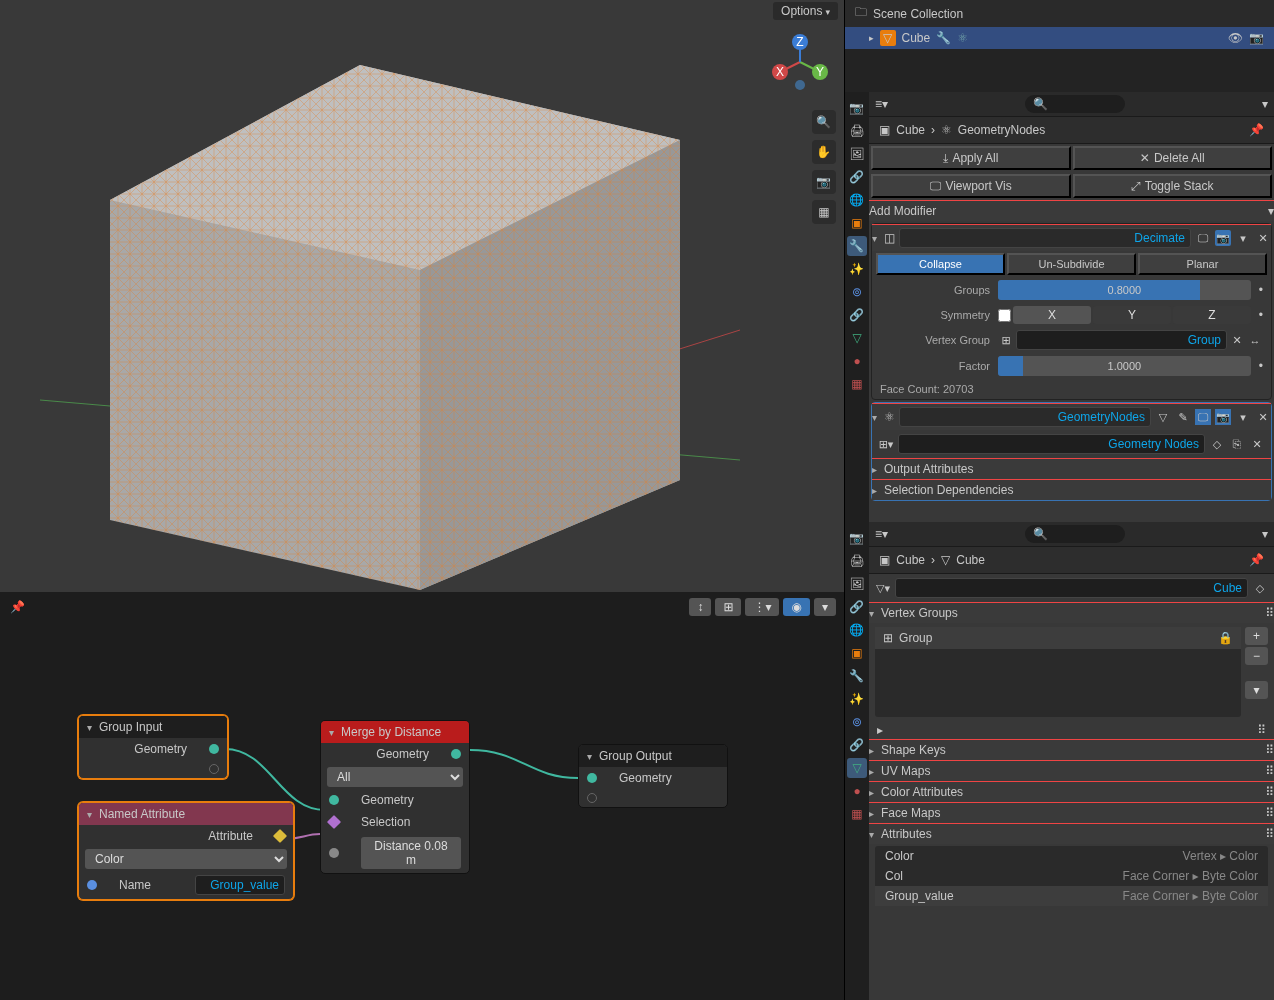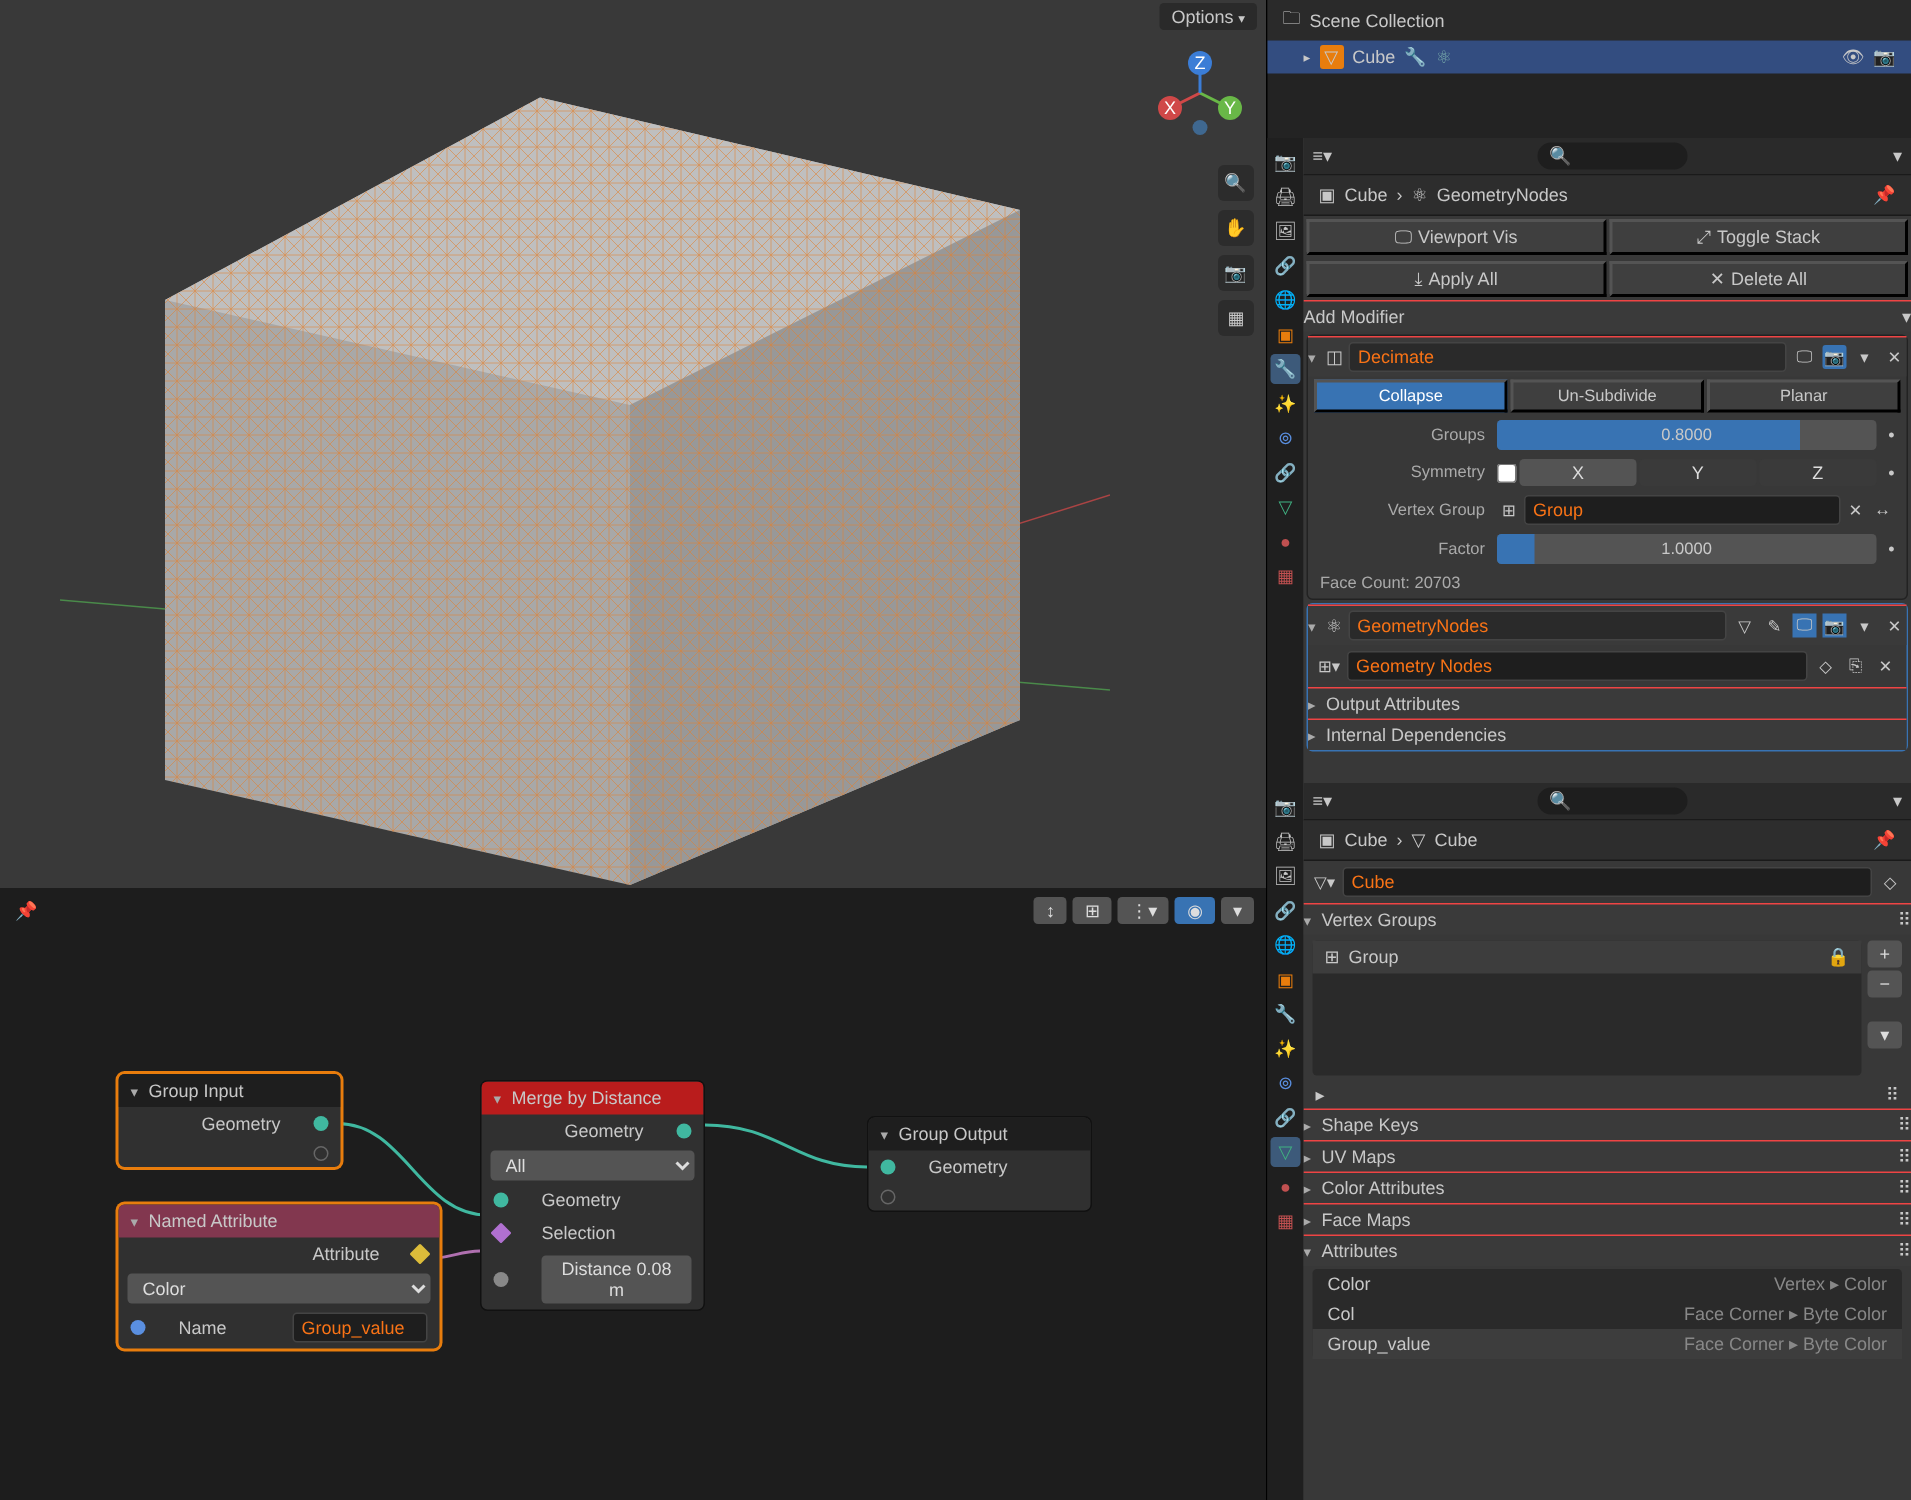--- a/index.html
+++ b/index.html
@@ -50,21 +50,21 @@
 .breadcrumb { display:flex; align-items:center; gap:6px; padding:6px 10px; background:#2d2d2d; border-bottom:1px solid #1a1a1a;}
 .mod-row { display:flex; gap:2px; padding:2px; }
 .mod-row .seg { flex:1; text-align:center; padding:3px 0; background:#3f3f3f; cursor:pointer; font-size:11px;}
 .slider { display:flex; align-items:center; background:#545454; border-radius:3px; height:20px; position:relative; overflow:hidden;}
 .slider .fill { position:absolute; left:0; top:0; bottom:0; background:#3873b3;}
 .slider .label { position:relative; flex:1; text-align:center; font-size:11px;}
 .kv { display:flex; align-items:center; padding:3px 8px; gap:8px; }
 .kv .k { flex:0 0 110px; text-align:right; font-size:11px; color:#aaa;}
 .kv .v { flex:1; }
 .attr-row { display:flex; justify-content:space-between; padding:3px 10px; font-size:11px;}
-input[type=text]{ background:#1e1e1e; border:1px solid #444; color:#f97316; padding:2px 5px; border-radius:3px; outline:none;}
+input[type=text]{ background:#1e1e1e; border:1px solid #444; color:#0ea5e9; padding:2px 5px; border-radius:3px; outline:none;text-align:right;}
 </style>
 </head>
 <body>
 
 <div id="viewport">
   <div id="opts"><span>Options</span> <span style="font-size:9px">▾</span></div>
   <svg id="gizmo" viewBox="0 0 64 64">
     <line x1="32" y1="32" x2="12" y2="42" stroke="#d04848" stroke-width="2"></line>
     <line x1="32" y1="32" x2="52" y2="42" stroke="#69b847" stroke-width="2"></line>
     <line x1="32" y1="32" x2="32" y2="12" stroke="#3b7dd6" stroke-width="2"></line>
@@ -227,26 +227,26 @@
     <div class="breadcrumb">
       <span>▣</span>
         <span>Cube</span>
       <span>›</span>
       <span>⚛</span>
         <span>GeometryNodes</span>
       <span style="flex:1"></span>
         <span>📌</span>
     </div>
     <div class="mod-row">
+      <button class="seg"><span style="margin-right:4px">⤓</span><span>Apply All</span></button>
+      <button class="seg"><span style="margin-right:4px">✕</span><span>Delete All</span></button>
+    </div>
+    <div class="mod-row">
       <button class="seg"><span style="margin-right:4px">🖵</span><span>Viewport Vis</span></button>
       <button class="seg"><span style="margin-right:4px">⤢</span><span>Toggle Stack</span></button>
-    </div>
-    <div class="mod-row">
-      <button class="seg"><span style="margin-right:4px">⤓</span><span>Apply All</span></button>
-      <button class="seg"><span style="margin-right:4px">✕</span><span>Delete All</span></button>
     </div>
     <div class="panel-header" style="justify-content:space-between">
         <span>Add Modifier</span>
         <span>▾</span>
       </div>
 
     <div style="border:1px solid #222; margin:2px; border-radius:4px">
       <div class="panel-header">
         <span class="chev"></span>
           <span>◫</span>
@@ -317,21 +317,21 @@
         <span class="icon">◇</span>
         <span class="icon">⎘</span>
         <span class="icon">✕</span>
       </div>
       <div class="panel-header">
           <span class="chev right"></span>
           <span>Output Attributes</span>
         </div>
       <div class="panel-header">
           <span class="chev right"></span>
-          <span>Internal Dependencies</span>
+          <span>Selection Dependencies</span>
         </div>
     </div>
   </div>
 </div>
 
 <div id="props-bot">
   <div class="vtab">
     <div class="t">📷</div>
     <div class="t">🖨</div>
     <div class="t">🖼</div>

